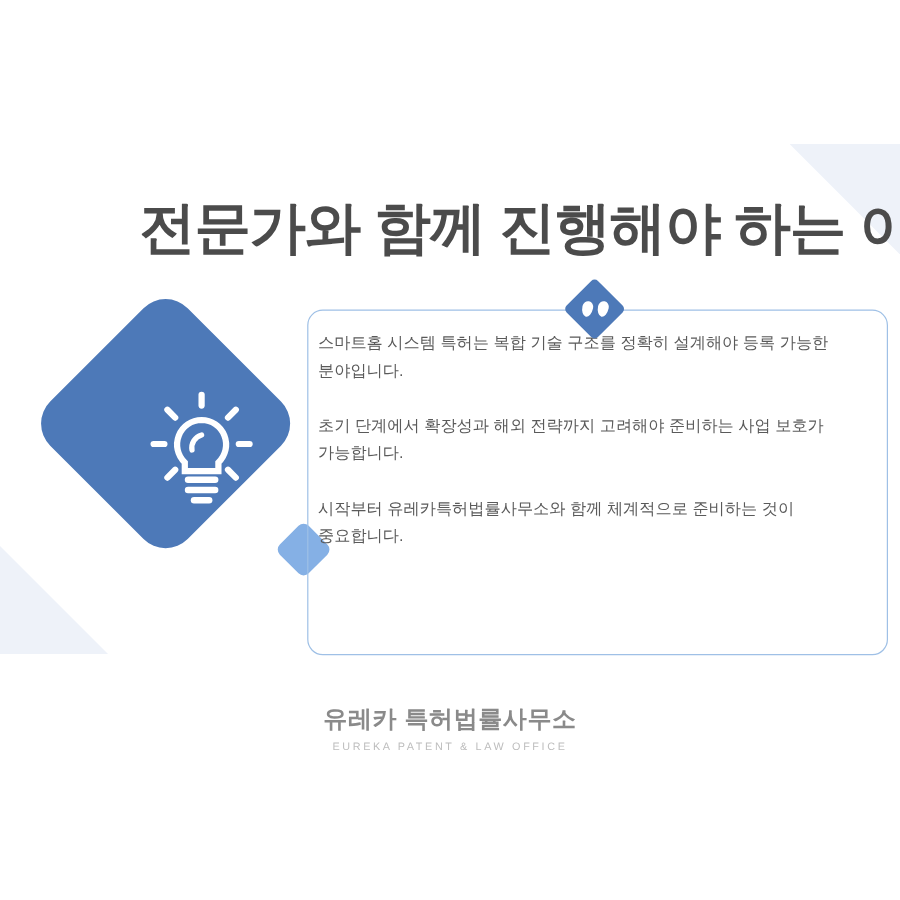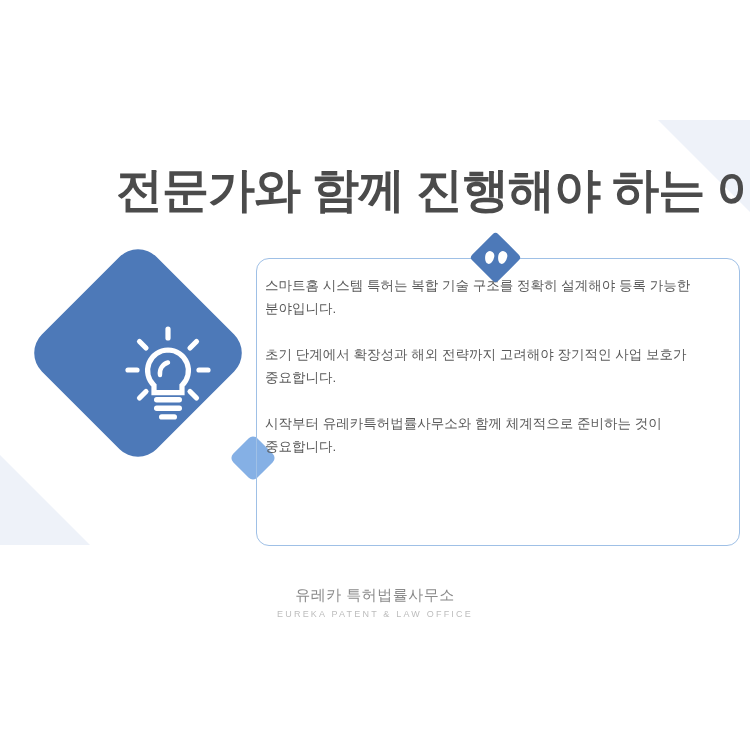--- a/index.html
+++ b/index.html
@@ -148,22 +148,22 @@
 
   
   #footer-logo {
     position: absolute;
     left: 0;
     top: 586px;
     width: 750px;
     text-align: center;
   }
   #logo-ko {
-    font-size: 15px;
-    font-weight: normal;
+    font-size: 20px;
+    font-weight: bold;
     color: #8a8a8a;
     letter-spacing: 0.5px;
   }
   #logo-en {
     margin-top: 4px;
     font-size: 9px;
     color: #bdbdbd;
     letter-spacing: 2.2px;
   }
 </style>
@@ -205,21 +205,21 @@
   <div id="content-card"></div>
 
   <div id="quote-badge"></div>
   <div id="quote-glyphs">
     <span class="quote-drop"></span>
     <span class="quote-drop"></span>
   </div>
 
   <div id="card-body">
     <p>스마트홈 시스템 특허는 복합 기술 구조를 정확히 설계해야 등록 가능한 분야입니다.</p>
-    <p>초기 단계에서 확장성과 해외 전략까지 고려해야 장기적인 사업 보호가 중요합니다.</p>
+    <p>초기 단계에서 확장성과 해외 전략까지 고려해야 준비하는 사업 보호가 가능합니다.</p>
     <p>시작부터 유레카특허법률사무소와 함께 체계적으로 준비하는 것이 중요합니다.</p>
   </div>
 
   <div id="footer-logo">
     <div id="logo-ko">유레카 특허법률사무소</div>
     <div id="logo-en">EUREKA PATENT &amp; LAW OFFICE</div>
   </div>
 
 </div>
 

